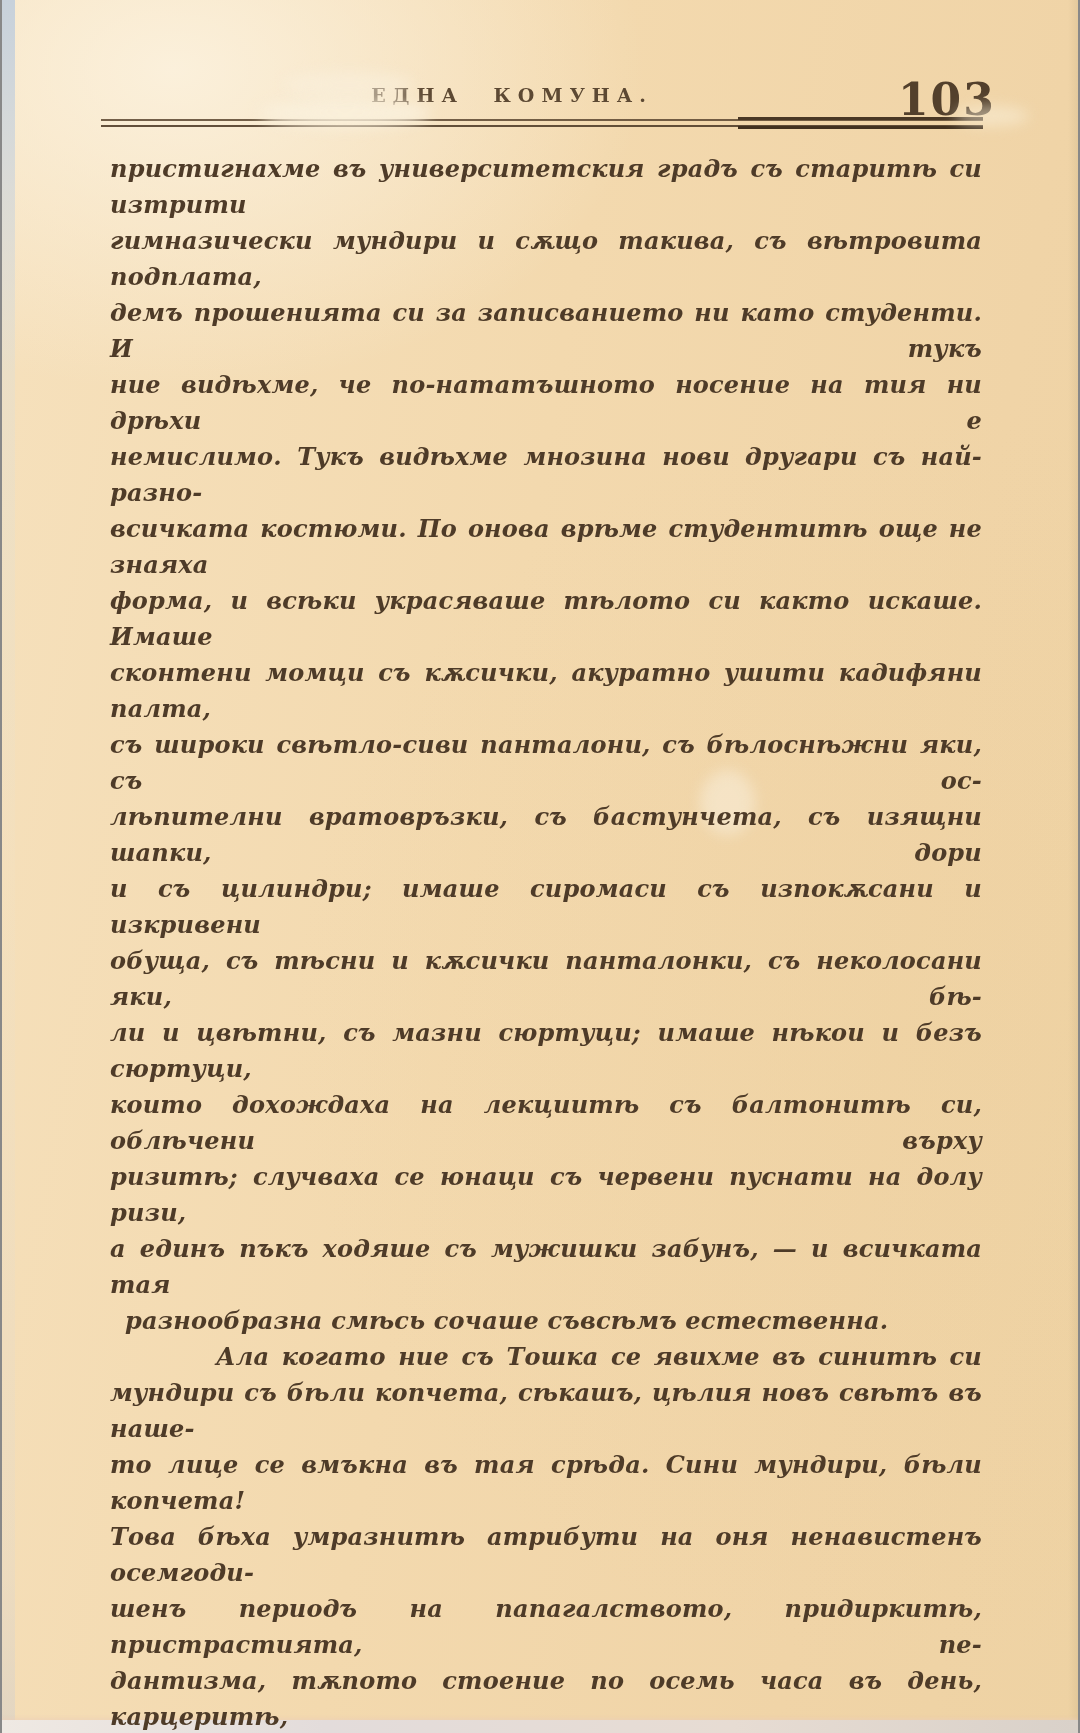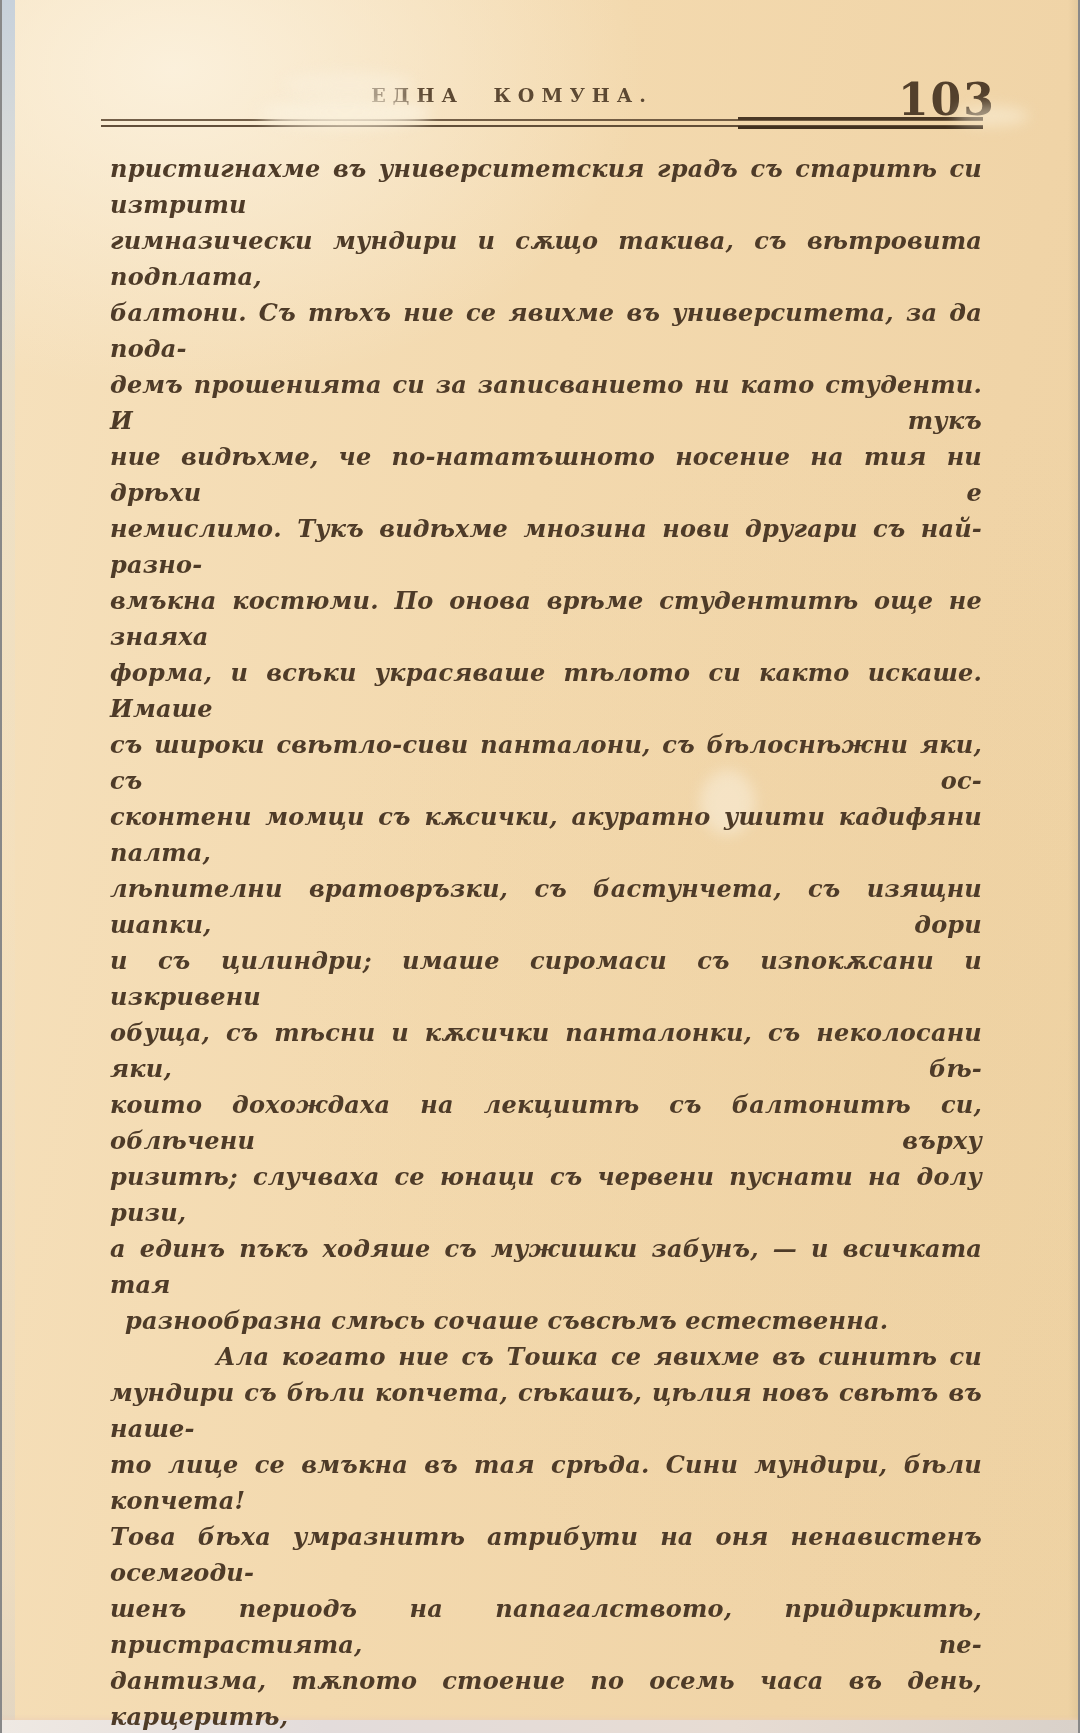--- a/index.html
+++ b/index.html
@@ -96,31 +96,31 @@
   <div class="rule-dark-segment"></div>
 
   <div class="smudge smudge-1"></div>
   <div class="smudge smudge-2"></div>
   <div class="smudge smudge-3"></div>
   <div class="smudge smudge-4"></div>
 
   <div class="text-block">
       <div class="line">пристигнахме въ университетския градъ съ старитѣ си изтрити</div>
       <div class="line">гимназически мундири и сѫщо такива, съ вѣтровита подплата,</div>
-      <div class="line">балтони. Съ тѣхъ ние се явихме въ университета, за да пода-</div>
       <div class="line">демъ прошенията си за записванието ни като студенти. И тукъ</div>
       <div class="line">ние видѣхме, че по-нататъшното носение на тия ни дрѣхи е</div>
       <div class="line">немислимо. Тукъ видѣхме мнозина нови другари съ най-разно-</div>
-      <div class="line">вмъкна костюми. По онова врѣме студентитѣ още не знаяха</div>
+      <div class="line">всичката костюми. По онова врѣме студентитѣ още не знаяха</div>
       <div class="line">форма, и всѣки украсяваше тѣлото си както искаше. Имаше</div>
+      <div class="line">сконтени момци съ кѫсички, акуратно ушити кадифяни палта,</div>
       <div class="line">съ широки свѣтло-сиви панталони, съ бѣлоснѣжни яки, съ ос-</div>
-      <div class="line">сконтени момци съ кѫсички, акуратно ушити кадифяни палта,</div>
       <div class="line">лѣпителни вратовръзки, съ бастунчета, съ изящни шапки, дори</div>
       <div class="line">и съ цилиндри; имаше сиромаси съ изпокѫсани и изкривени</div>
       <div class="line">обуща, съ тѣсни и кѫсички панталонки, съ неколосани яки, бѣ-</div>
+      <div class="line">ли и цвѣтни, съ мазни сюртуци; имаше нѣкои и безъ сюртуци,</div>
       <div class="line">които дохождаха на лекциитѣ съ балтонитѣ си, облѣчени върху</div>
       <div class="line">ризитѣ; случваха се юнаци съ червени пуснати на долу ризи,</div>
       <div class="line">а единъ пъкъ ходяше съ мужишки забунъ, — и всичката тая</div>
       <div class="line end">разнообразна смѣсь сочаше съвсѣмъ естественна.</div>
       <div class="line indent">Ала когато ние съ Тошка се явихме въ синитѣ си</div>
       <div class="line">мундири съ бѣли копчета, сѣкашъ, цѣлия новъ свѣтъ въ наше-</div>
       <div class="line">то лице се вмъкна въ тая срѣда. Сини мундири, бѣли копчета!</div>
       <div class="line">Това бѣха умразнитѣ атрибути на оня ненавистенъ осемгоди-</div>
       <div class="line">шенъ периодъ на папагалството, придиркитѣ, пристрастията, пе-</div>
       <div class="line">дантизма, тѫпото стоение по осемь часа въ день, карцеритѣ,</div>

